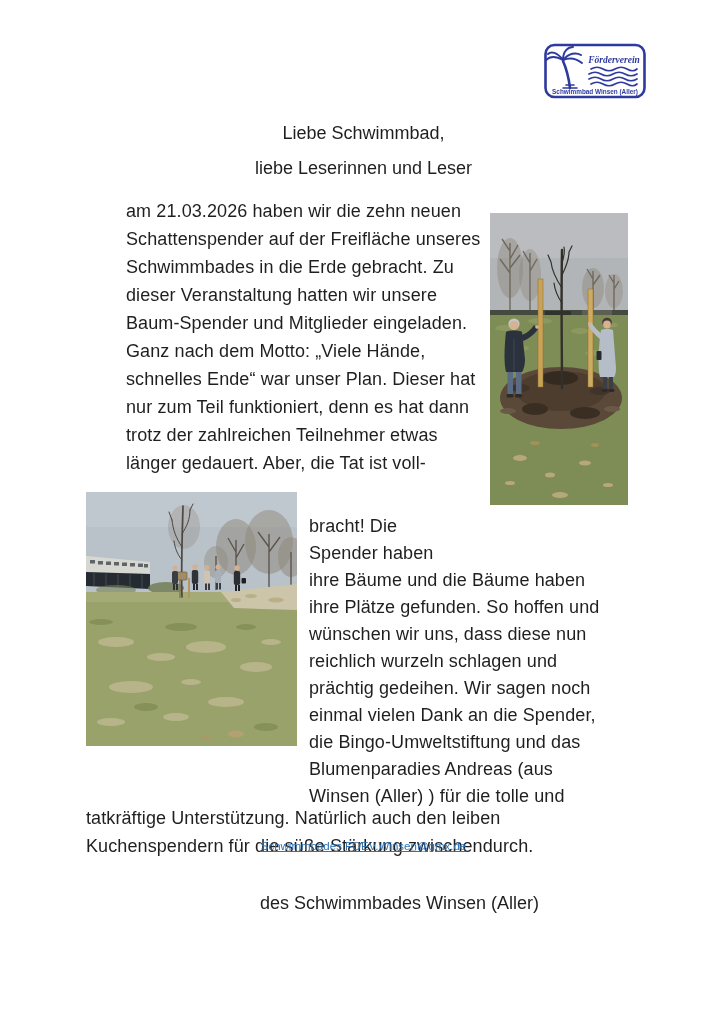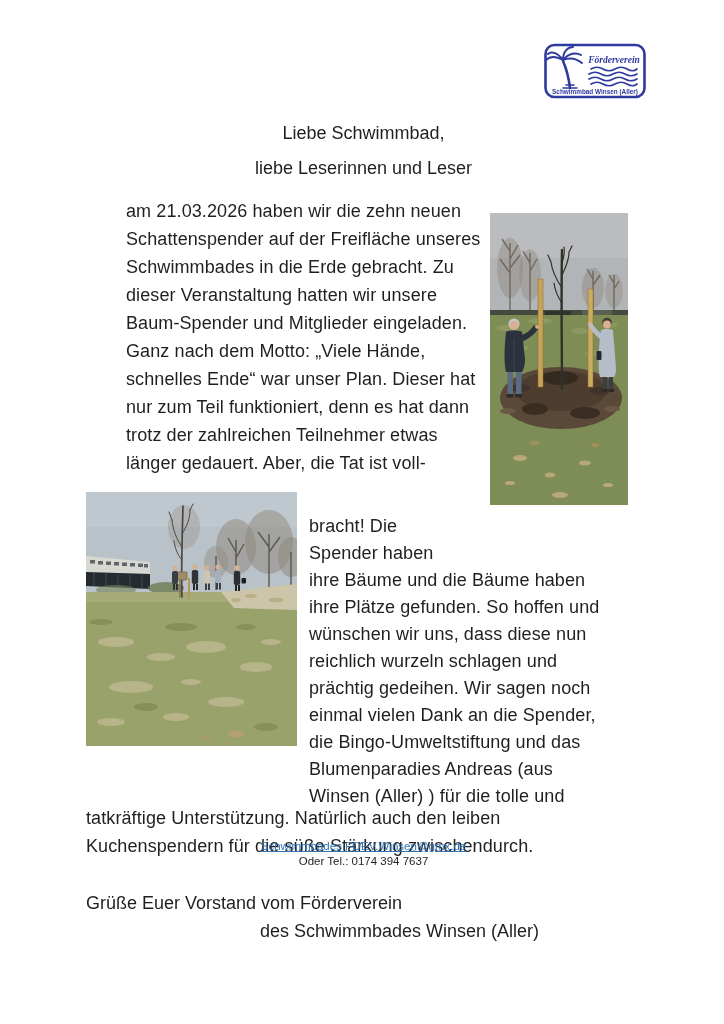--- a/index.html
+++ b/index.html
@@ -293,19 +293,17 @@
     </g>
     <g>
       <ellipse cx="150" cy="242" rx="8" ry="3.5" fill="#b2a171"></ellipse>
       <ellipse cx="120" cy="246" rx="5" ry="2" fill="#a89a68"></ellipse>
     </g>
   </svg>
 </div>
 
 <div class="abs contact">
   <div><a class="email-link">Schwimmbades.FOEV.Winsen@gmx.de</a></div>
-  <div class="phone">Oder Tel.: 0174 394 7637</div>
 </div>
 
 <div class="abs closing">
-  <div class="l1">Grüße Euer Vorstand vom Förderverein</div>
   <div class="l2">des Schwimmbades Winsen (Aller)</div>
 </div>
 
 </body></html>

